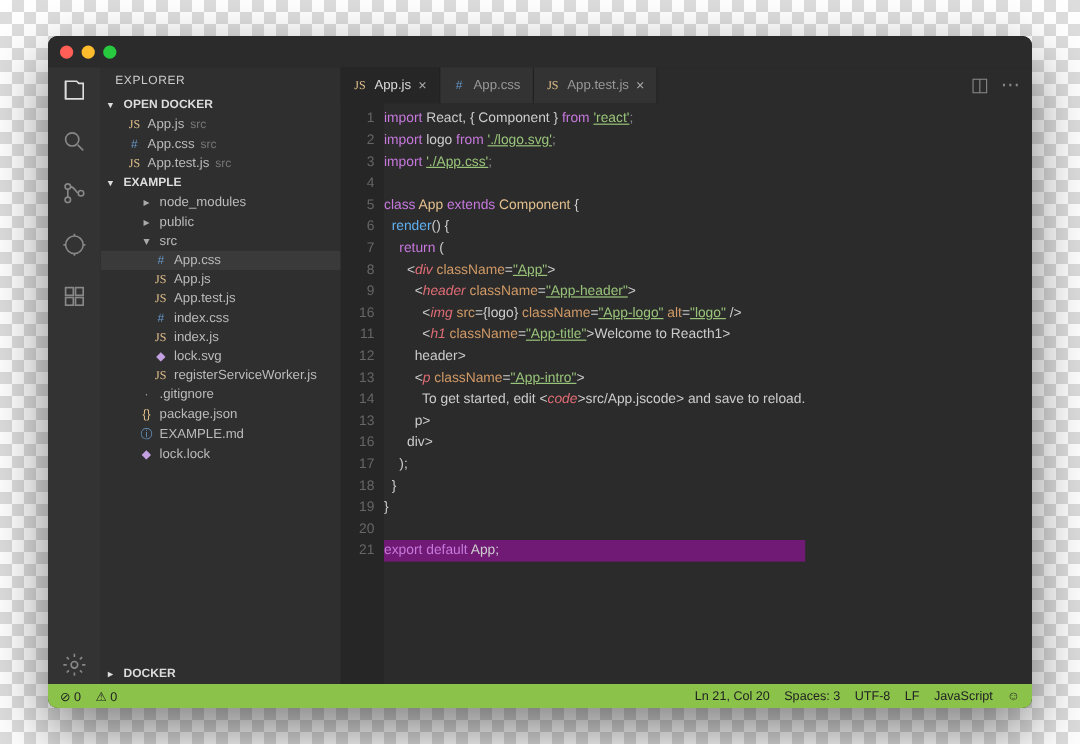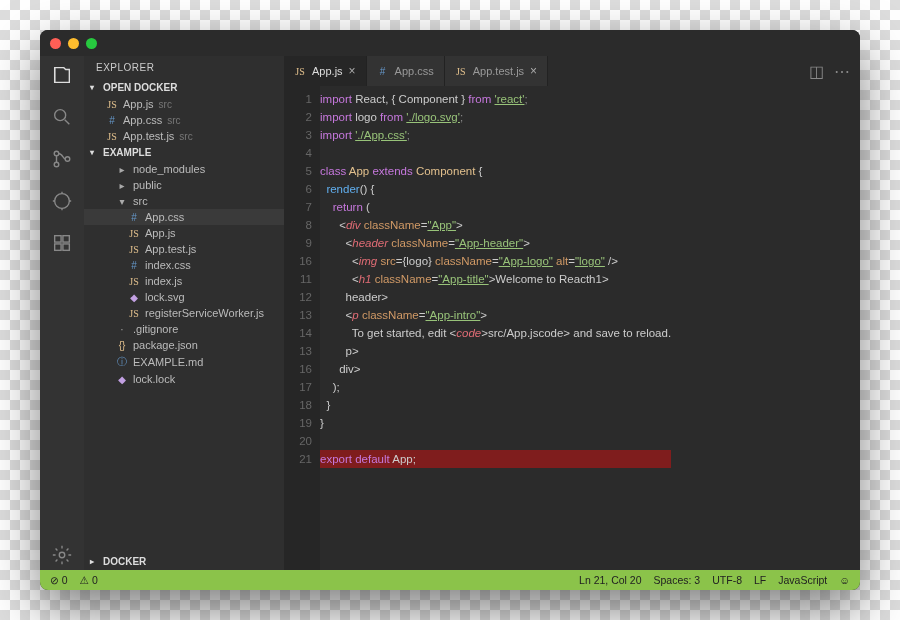--- a/index.html
+++ b/index.html
@@ -29,21 +29,21 @@
 .editor { flex:1; background:#2b2b2b; display:flex; flex-direction:column; min-width:0; }
 .tabs { display:flex; background:#2b2b2b; height:30px; align-items:stretch; }
 .tab { display:flex; align-items:center; gap:6px; padding:0 10px; font-size:11px; color:#999; background:#333; border-right:1px solid #222; cursor:pointer; }
 .tab.active { background:#262626; color:#ddd; }
 .tab .close { font-size:12px; color:#aaa; }
 .tabs .right { margin-left:auto; display:flex; align-items:center; gap:10px; padding-right:10px; color:#888; }
 .code { flex:1; display:flex; font-family:"Menlo","Consolas",monospace; font-size:11.5px; overflow:hidden; }
 .gutter { width:36px; text-align:right; color:#666; padding:4px 8px 4px 0; background:#262626; line-height:18px; }
 .lines { padding:4px 0; line-height:18px; white-space:pre; color:#ccc; }
 .kw{color:#c678dd;} .fn{color:#61afef;} .str{color:#98c379;text-decoration:underline;} .tag{color:#e06c75;font-style:italic;} .attr{color:#d19a66;} .cmp{color:#e2c08d;} .pn{color:#888;}
-.hl { background:#7f1d1d; display:inline-block; width:100%; }
+.hl { background:#701a75; display:inline-block; width:100%; }
 .status { height:20px; background:#8bc34a; color:#222; font-size:10.5px; display:flex; align-items:center; padding:0 10px; gap:12px; }
 .status .right { margin-left:auto; display:flex; gap:12px; }
 </style>
 </head>
 <body>
 
 <div class="window">
   <div class="titlebar">
     <div class="traffic">
       <div class="dot red"></div>

